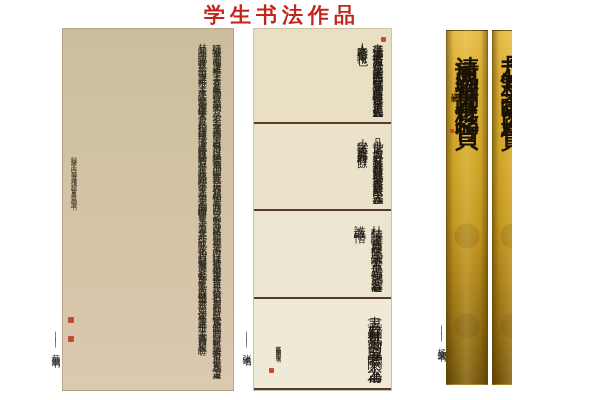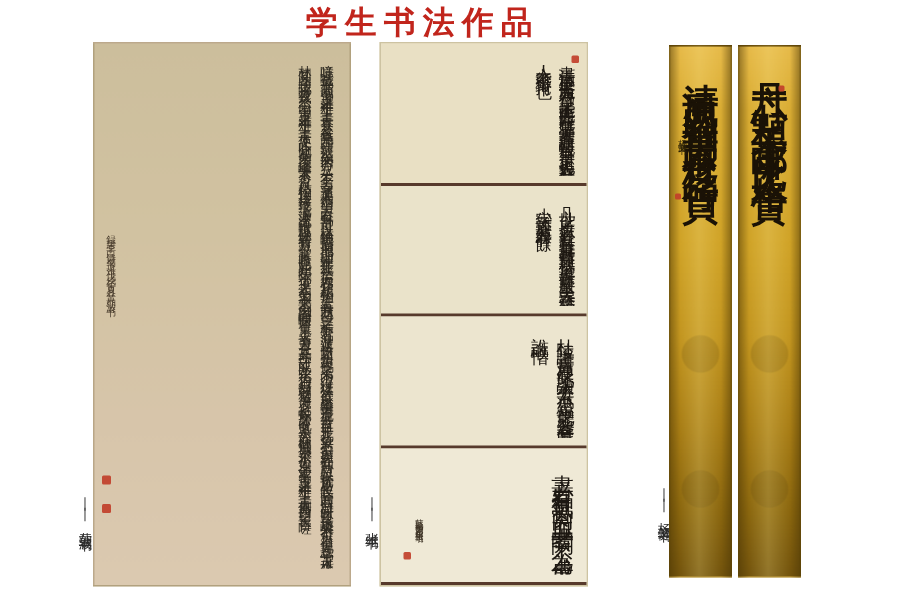--- a/index.html
+++ b/index.html
@@ -1,18 +1,18 @@
 <!DOCTYPE html>
 <html><head>
 <meta charset="utf-8">
 <style>
   * { margin:0; padding:0; box-sizing:border-box; }
   html,body { background:#fff; }
   .stage {
-    position:relative; width:600px; height:400px; background:#ffffff;
+    position:relative; width:512px; height:400px; background:#ffffff;
     overflow:hidden; font-family:"DejaVu Sans", sans-serif;padding-left:32px;
   }
   
   .page-title {
     position:absolute; left:204px; top:1px;
     font-family:"DejaVu Serif", serif;
     font-size:21px; letter-spacing:5px; color:#c1251c; font-weight:600;
     white-space:nowrap;
   }
   

